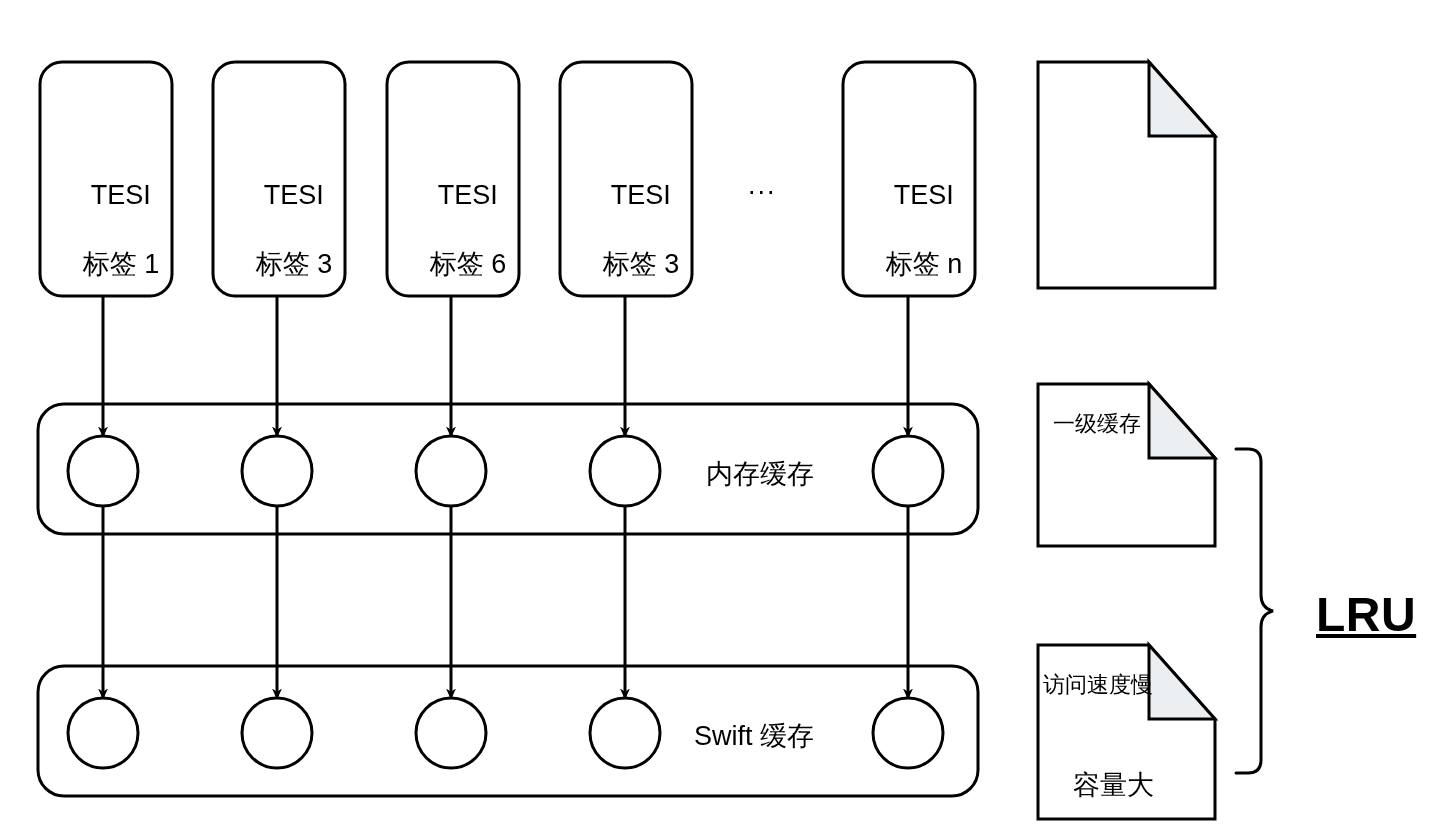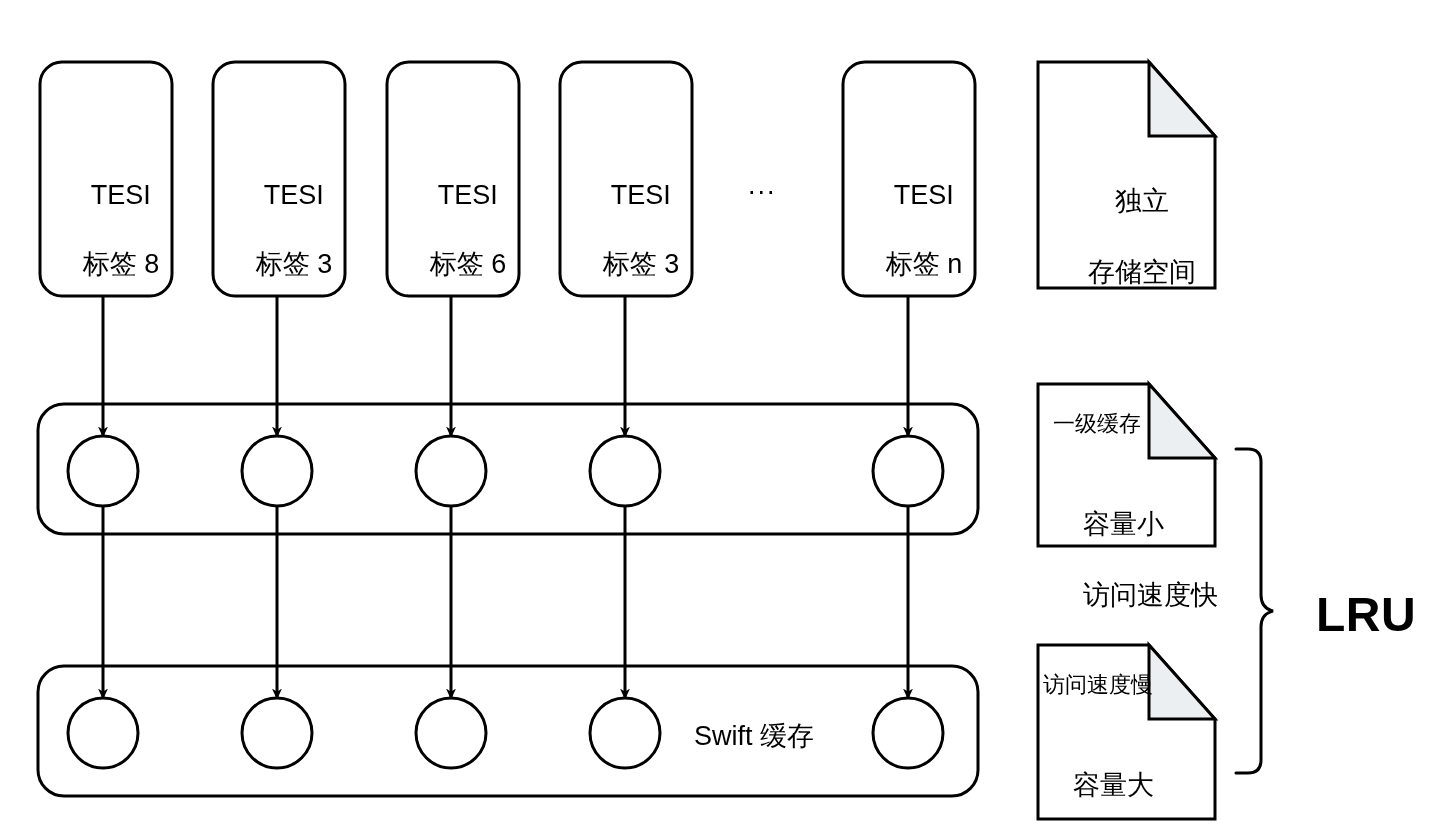--- a/index.html
+++ b/index.html
@@ -131,55 +131,48 @@
     <g>
       <path d="M1038,617 L1149,617 L1215,691 L1215,791 L1038,791 Z" fill="#ffffff" stroke="#000000" stroke-width="3"></path>
       <path d="M1149,617 L1215,691 L1149,691 Z" fill="#eceff1" stroke="#000000" stroke-width="3" stroke-linejoin="miter"></path>
     </g>
 
     <path d="M1236,421 L1248,421 Q1261,421 1261,434 L1261,567 Q1261,580 1273,583 Q1261,586 1261,599 L1261,732 Q1261,745 1248,745 L1236,745" fill="none" stroke="#000000" stroke-width="3" stroke-linecap="round"></path>
   </svg>
 
   <div class="txt tag-label" style="left:40px; top:115px;">
     <span>TESI</span><br>
-    <span>标签 8</span>
+    <span>标签 1</span>
   </div>
   <div class="txt tag-label" style="left:213px; top:115px;">
     <span>TESI</span><br>
     <span>标签 3</span>
   </div>
   <div class="txt tag-label" style="left:387px; top:115px;">
     <span>TESI</span><br>
     <span>标签 6</span>
   </div>
   <div class="txt tag-label" style="left:560px; top:115px;">
     <span>TESI</span><br>
     <span>标签 3</span>
   </div>
   <div class="txt tag-label" style="left:843px; top:115px;">
     <span>TESI</span><br>
     <span>标签 n</span>
   </div>
 
   <div class="txt ellipsis-label" style="left:748px; top:140px;">...</div>
 
+  <div class="txt bar-label" style="left:690px; top:429px; width:140px;">内存缓存</div>
   <div class="txt bar-label" style="left:674px; top:691px; width:160px;">Swift 缓存</div>
 
-  <div class="txt note-body note-center" style="left:1038px; top:120px;">
-    <span>独立</span><br>
-    <span>存储空间</span>
-  </div>
 
   <div class="txt note-title" style="left:1053px; top:382px;">一级缓存</div>
-  <div class="txt note-body" style="left:1053px; top:443px;">
-    <span>容量小</span><br>
-    <span>访问速度快</span>
-  </div>
 
   <div class="txt note-title" style="left:1043px; top:643px;">访问速度慢</div>
   <div class="txt note-body" style="left:1043px; top:704px;">
     <span>容量大</span><br>
     <span>访问速度慢</span>
   </div>
 
-  <div class="txt lru-label" style="left:1316px; top:556px;">LRU</div>
+  <div class="txt lru-label" style="left:1316px; top:556px;text-decoration:underline;">LRU</div>
 
 </div>
 
 </body></html>

